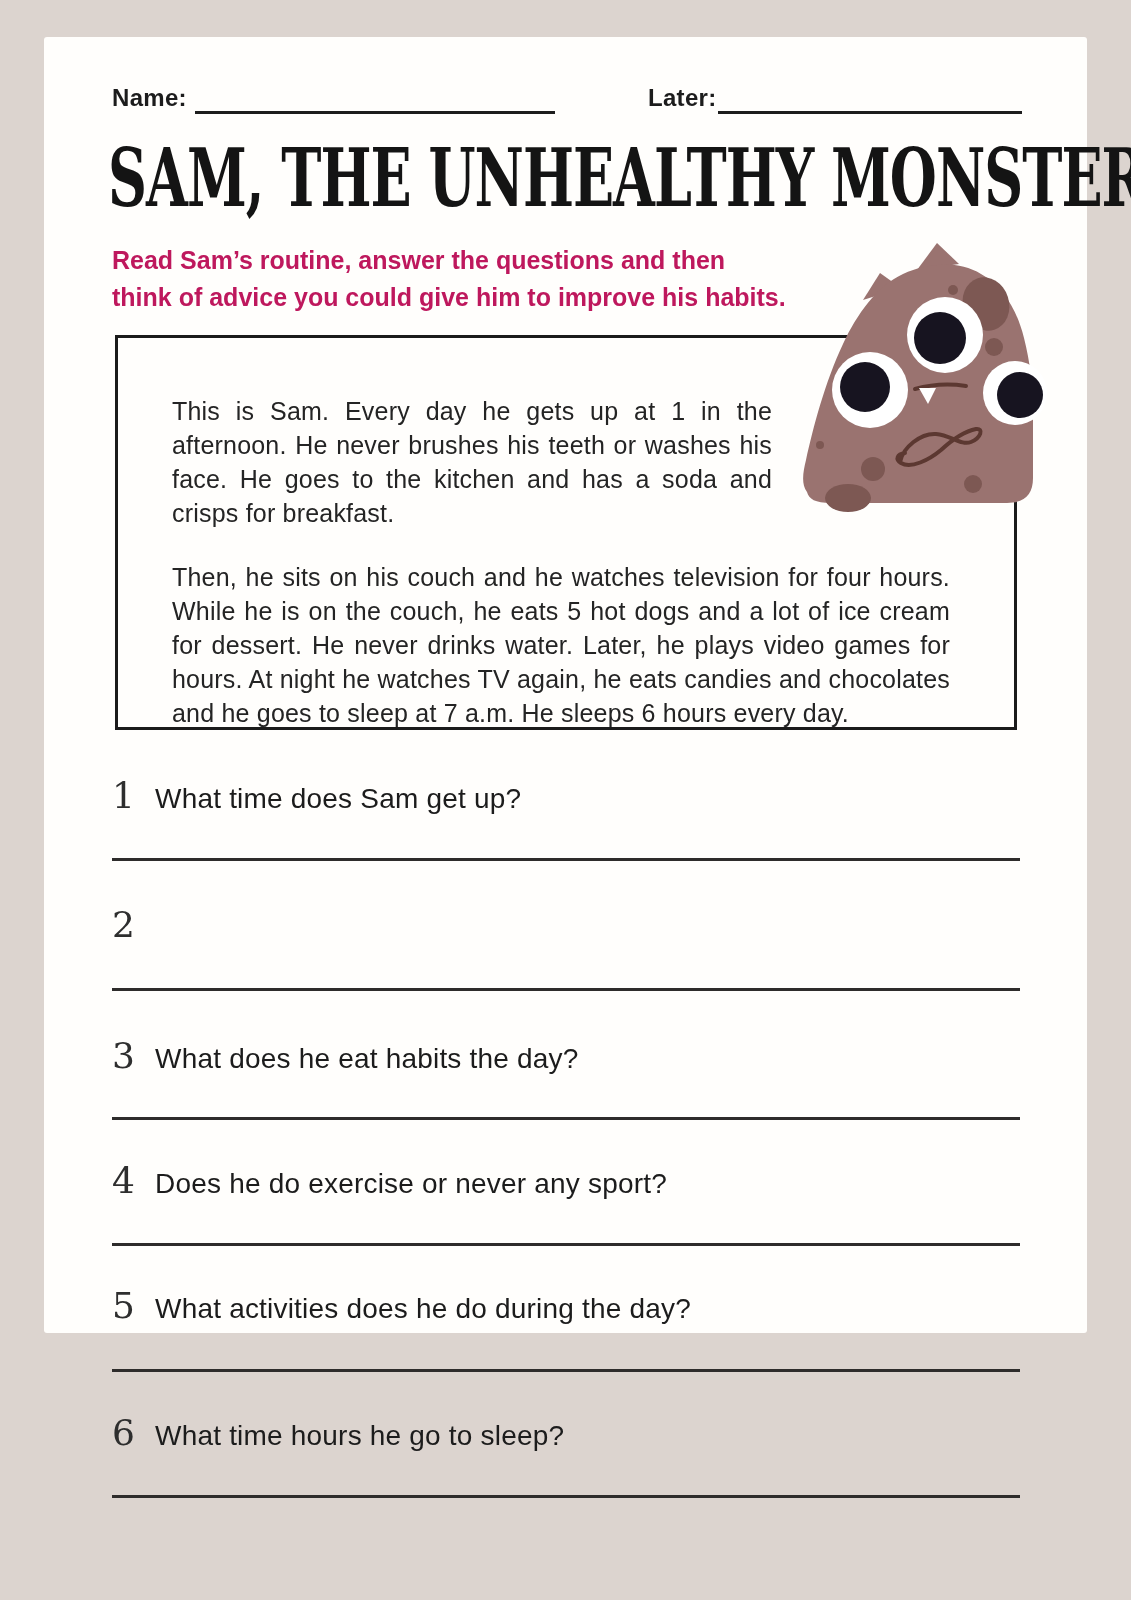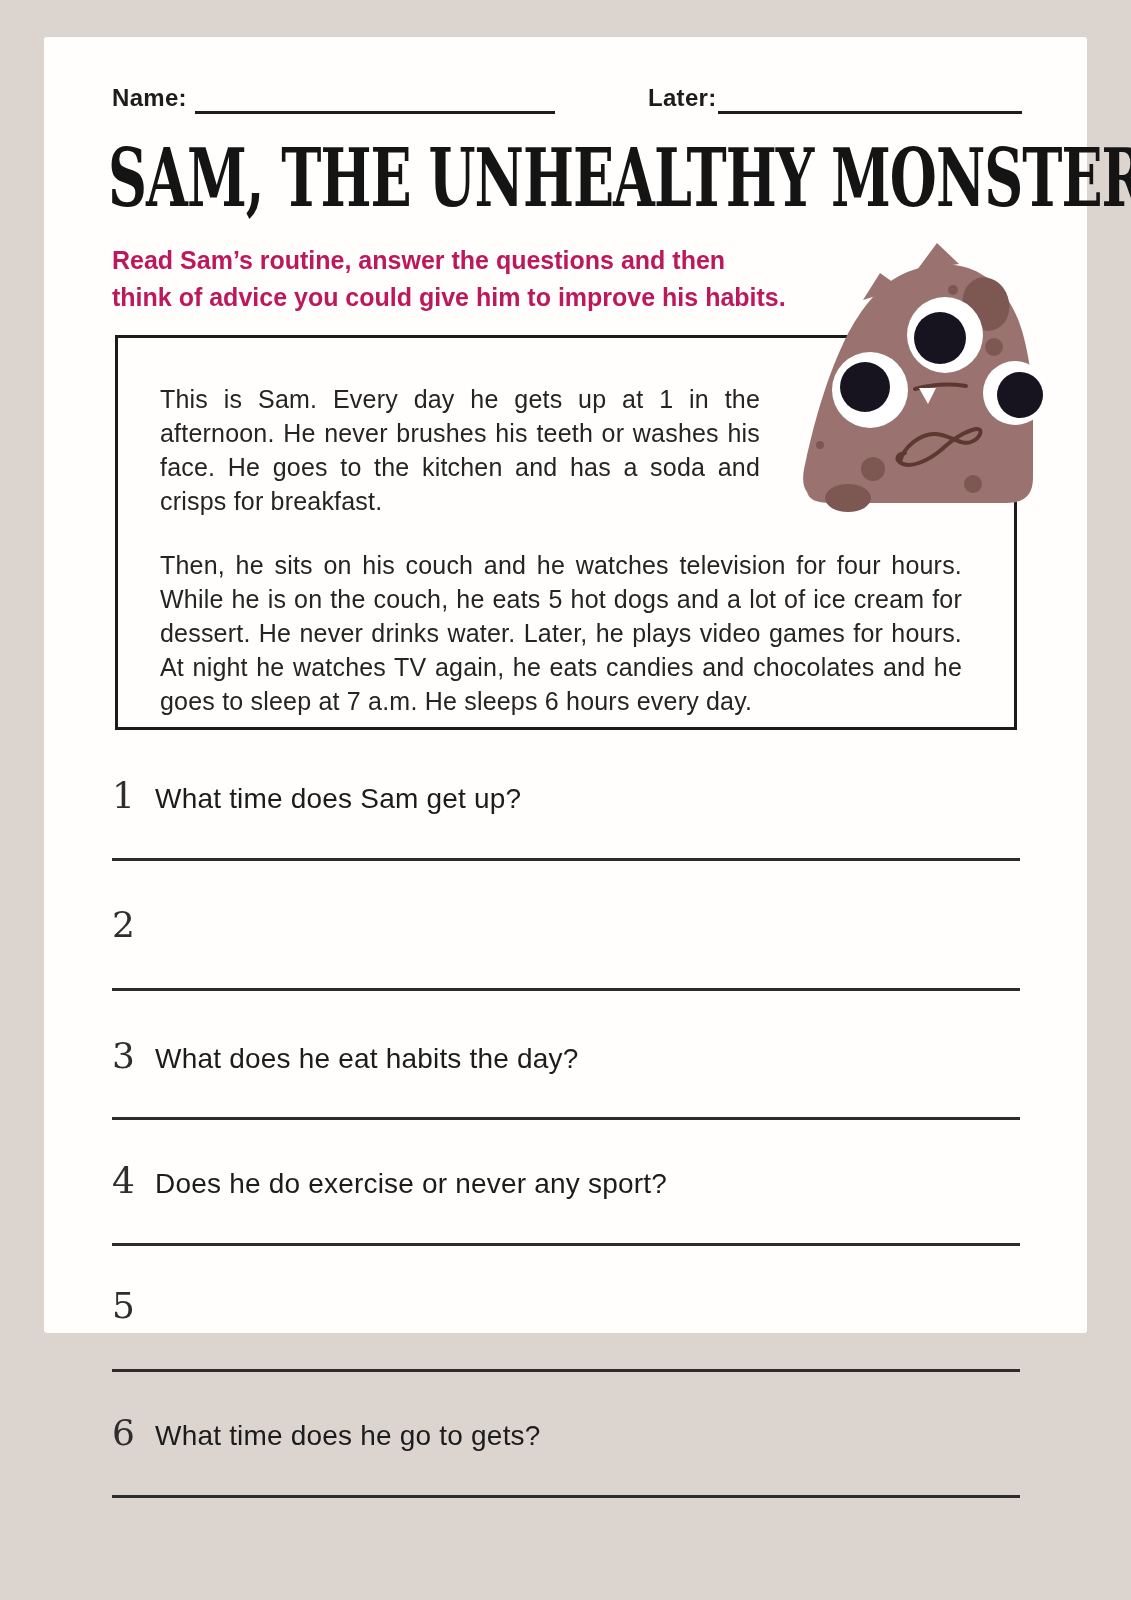--- a/index.html
+++ b/index.html
@@ -36,21 +36,21 @@
     position:absolute;left:68px;top:205px;width:700px;
     font-size:25px;font-weight:700;line-height:37px;color:#be185d;
   }
   
   .passage-box{
     position:absolute;left:71px;top:298px;width:902px;height:395px;
     border:3px solid #1b1b1b;box-sizing:border-box;
     padding:40px 48px 0 38px;
   }
   .passage-p{
-    margin:4px;font-size:25px;line-height:34px;color:#242424;
+    margin:16px;font-size:25px;line-height:34px;color:#242424;
     text-align:justify;text-justify:inter-word;letter-spacing:.2px;
   }
   .p1{width:600px;}
   .p2{margin-top:30px;}
   
   .monster{position:absolute;left:749px;top:189px;z-index:5;overflow:visible;}
   
   .q-row{
     position:absolute;left:68px;display:flex;align-items:baseline;gap:19px;
   }
@@ -147,22 +147,23 @@
   <div class="a-line" style="top:1080px"></div>
 
   <div class="q-row" style="top:1126px">
     <span class="q-num">4</span>
     <span class="q-text">Does he do exercise or never any sport?</span>
   </div>
   <div class="a-line" style="top:1206px"></div>
 
   <div class="q-row" style="top:1251px">
     <span class="q-num">5</span>
+    <span class="q-text">What activities does he do during the day?</span>
   </div>
   <div class="a-line" style="top:1332px"></div>
 
   <div class="q-row" style="top:1378px">
     <span class="q-num">6</span>
-    <span class="q-text">What time does he go to gets?</span>
+    <span class="q-text">What time hours he go to sleep?</span>
   </div>
   <div class="a-line" style="top:1458px"></div>
 
 </div>
 
 </body></html>

